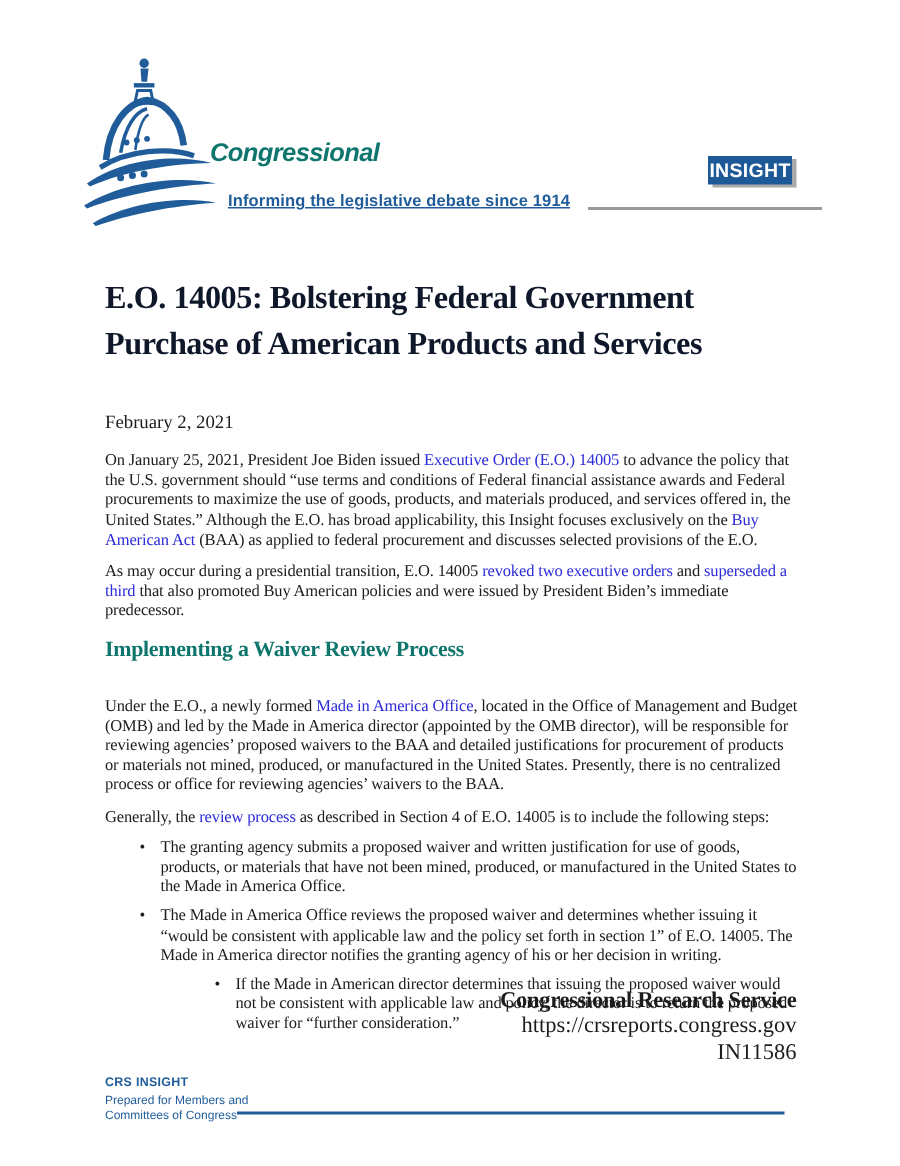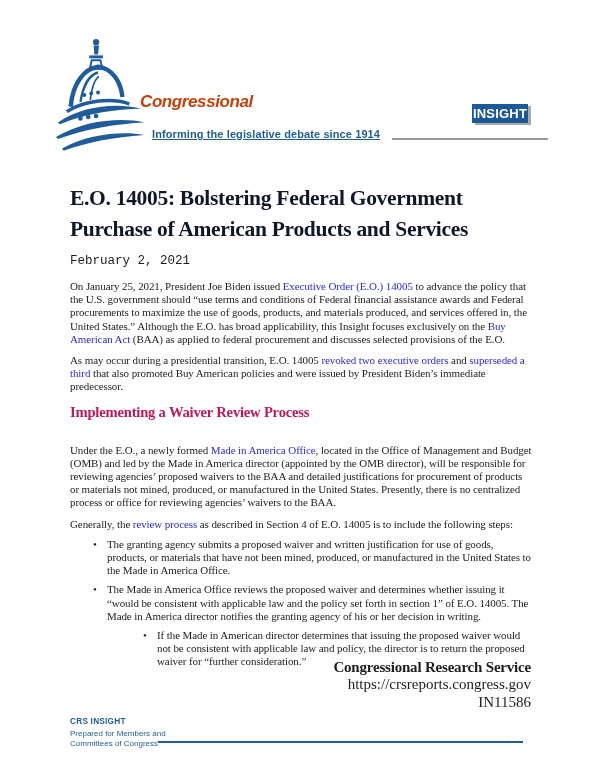--- a/index.html
+++ b/index.html
@@ -4,47 +4,47 @@
 <style>
   * { margin:0; padding:0; box-sizing:border-box; }
   html,body { background:#ffffff; }
   .page {
     position:relative; width:600px; height:777px; background:#fff;
     font-family:"Liberation Serif", serif; color:#1c1c1c; overflow:hidden;
   }
   
   .dome { position:absolute; left:56px; top:36px; width:88px; height:118px; }
   .logo-text {
-    position:absolute; left:140px; top:92px; color:#c2410c;
+    position:absolute; left:140px; top:92px; color:#0f766e;
     font-family:"Liberation Sans", sans-serif; font-style:italic; font-weight:700;
     font-size:17px; line-height:19px; letter-spacing:-0.4px;
   }
   .logo-text .l2 { margin-left:10px; }
   .tagline {
     position:absolute; left:152px; top:128px; color:#1f5c99;
     font-family:"Liberation Sans", sans-serif; font-weight:700;
     font-size:11px; letter-spacing:0.1px;text-decoration:underline;
   }
   .header-rule { position:absolute; left:392px; top:138px; width:156px; height:2px; background:#9a9a9a; }
   .insight-badge {
     position:absolute; left:472px; top:104px; width:56px; height:19px;
     background:#1d5996; color:#ffffff; font-family:"Liberation Sans", sans-serif;
     font-weight:700; font-size:13px; line-height:19px; text-align:center;
     letter-spacing:0.2px; box-shadow:3px 2px 0 #a9a9a9;
   }
   
   .main { position:absolute; left:70px; top:183px; width:463px; }
   .title { font-weight:700; font-size:21.5px; line-height:30.5px; color:#0f172a; letter-spacing:-0.3px; }
-  .date { margin-top:10px; font-size:12.5px;font-family:Liberation Mono, monospace; }
+  .date { margin-top:30px; font-size:12.5px; }
   .para { font-size:11px; line-height:13.2px; letter-spacing:-0.1px; }
   .p1 { margin-top:12px; }
   .p2 { margin-top:8px; }
   .p3 { margin-top:22px; }
   .p4 { margin-top:8px; }
-  .section-heading { margin-top:9px; font-weight:700; font-size:14.6px; line-height:19px; color:#be185d; letter-spacing:-0.2px; }
+  .section-heading { margin-top:9px; font-weight:700; font-size:14.6px; line-height:19px; color:#0f766e; letter-spacing:-0.2px; }
   a.lnk { color:#2b2bd7; text-decoration:none; cursor:pointer; }
   
   ul.blist { list-style:none; margin-top:7px; }
   ul.blist > li { position:relative; padding-left:37px; margin-bottom:6px; font-size:11px; line-height:13.2px; letter-spacing:-0.1px; }
   ul.blist > li > .marker { position:absolute; left:23px; top:0; }
   ul.sublist { list-style:none; margin-top:6px; }
   ul.sublist > li { position:relative; padding-left:50px; font-size:11px; line-height:13.2px; }
   ul.sublist > li > .marker { position:absolute; left:36px; top:0; }
   
   .footer-right { position:absolute; right:69px; top:659px; text-align:right; font-size:15px; line-height:17.3px; color:#1c1c1c; }

